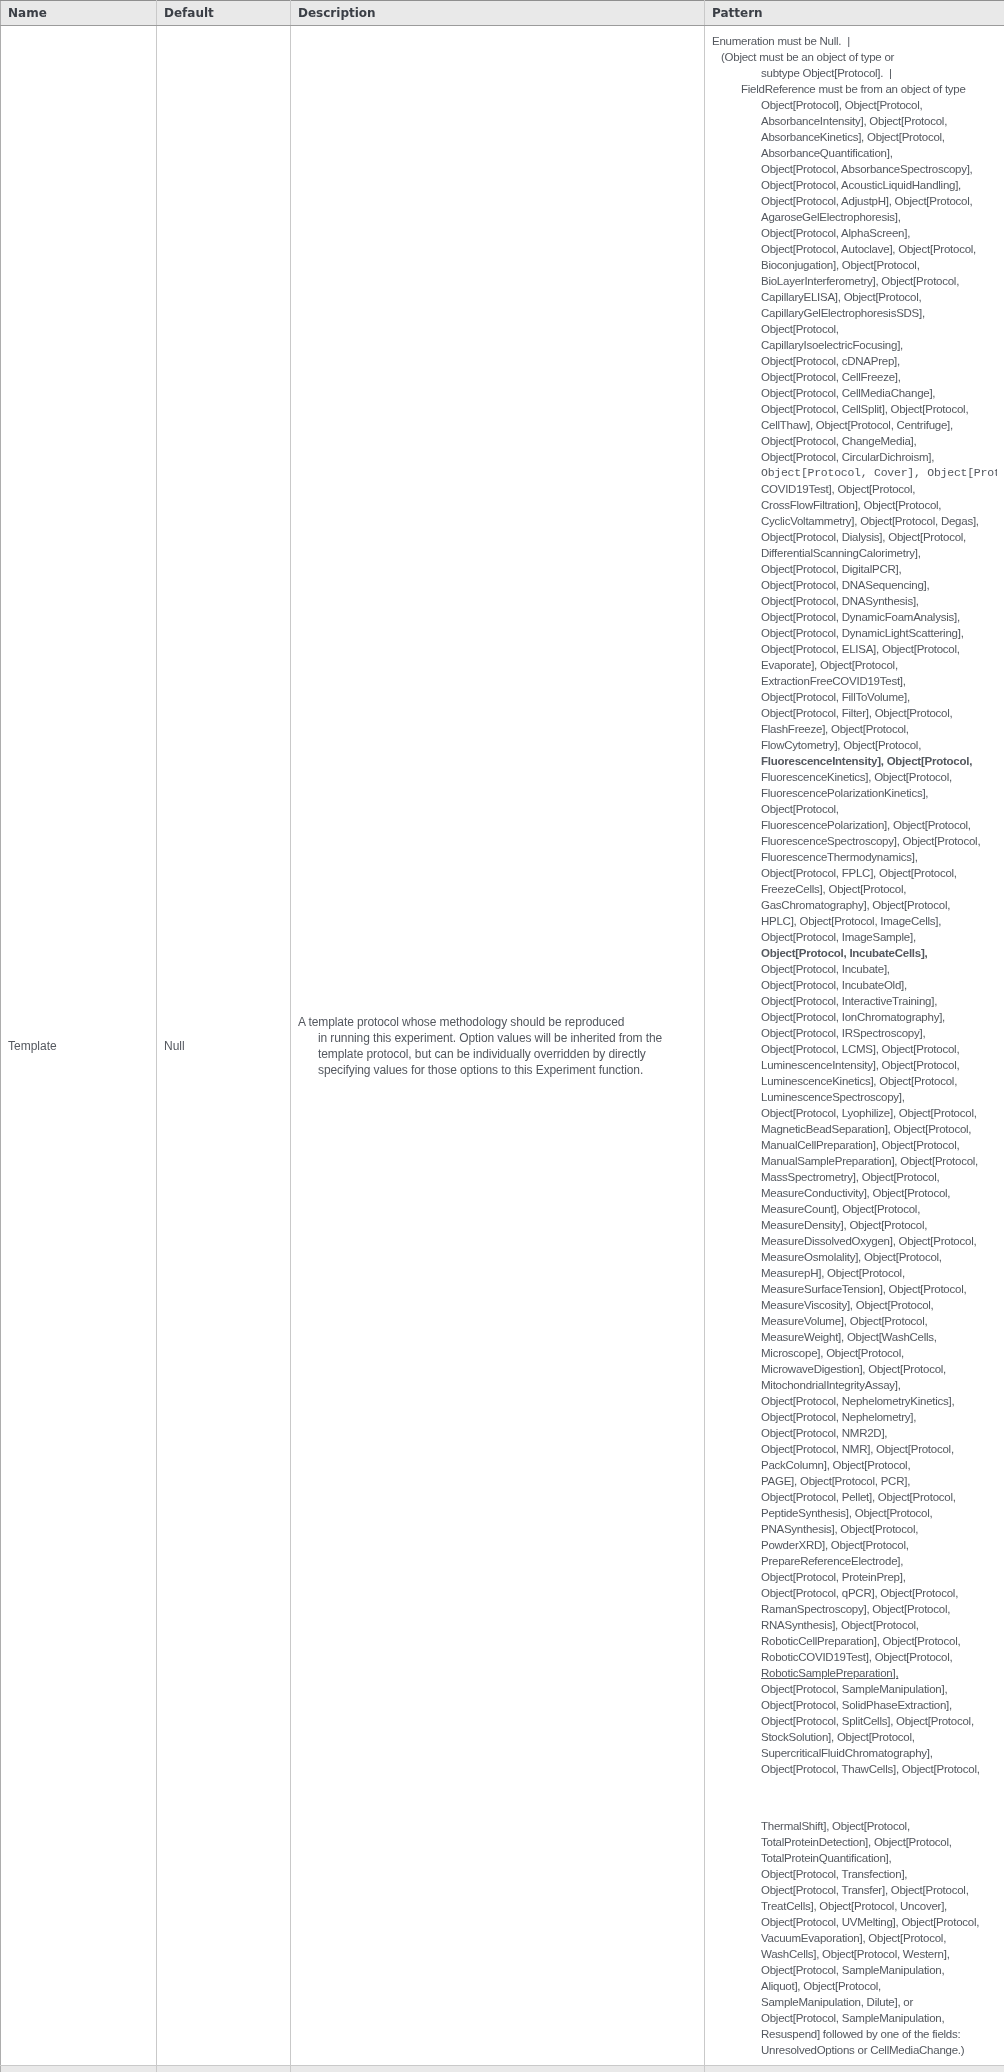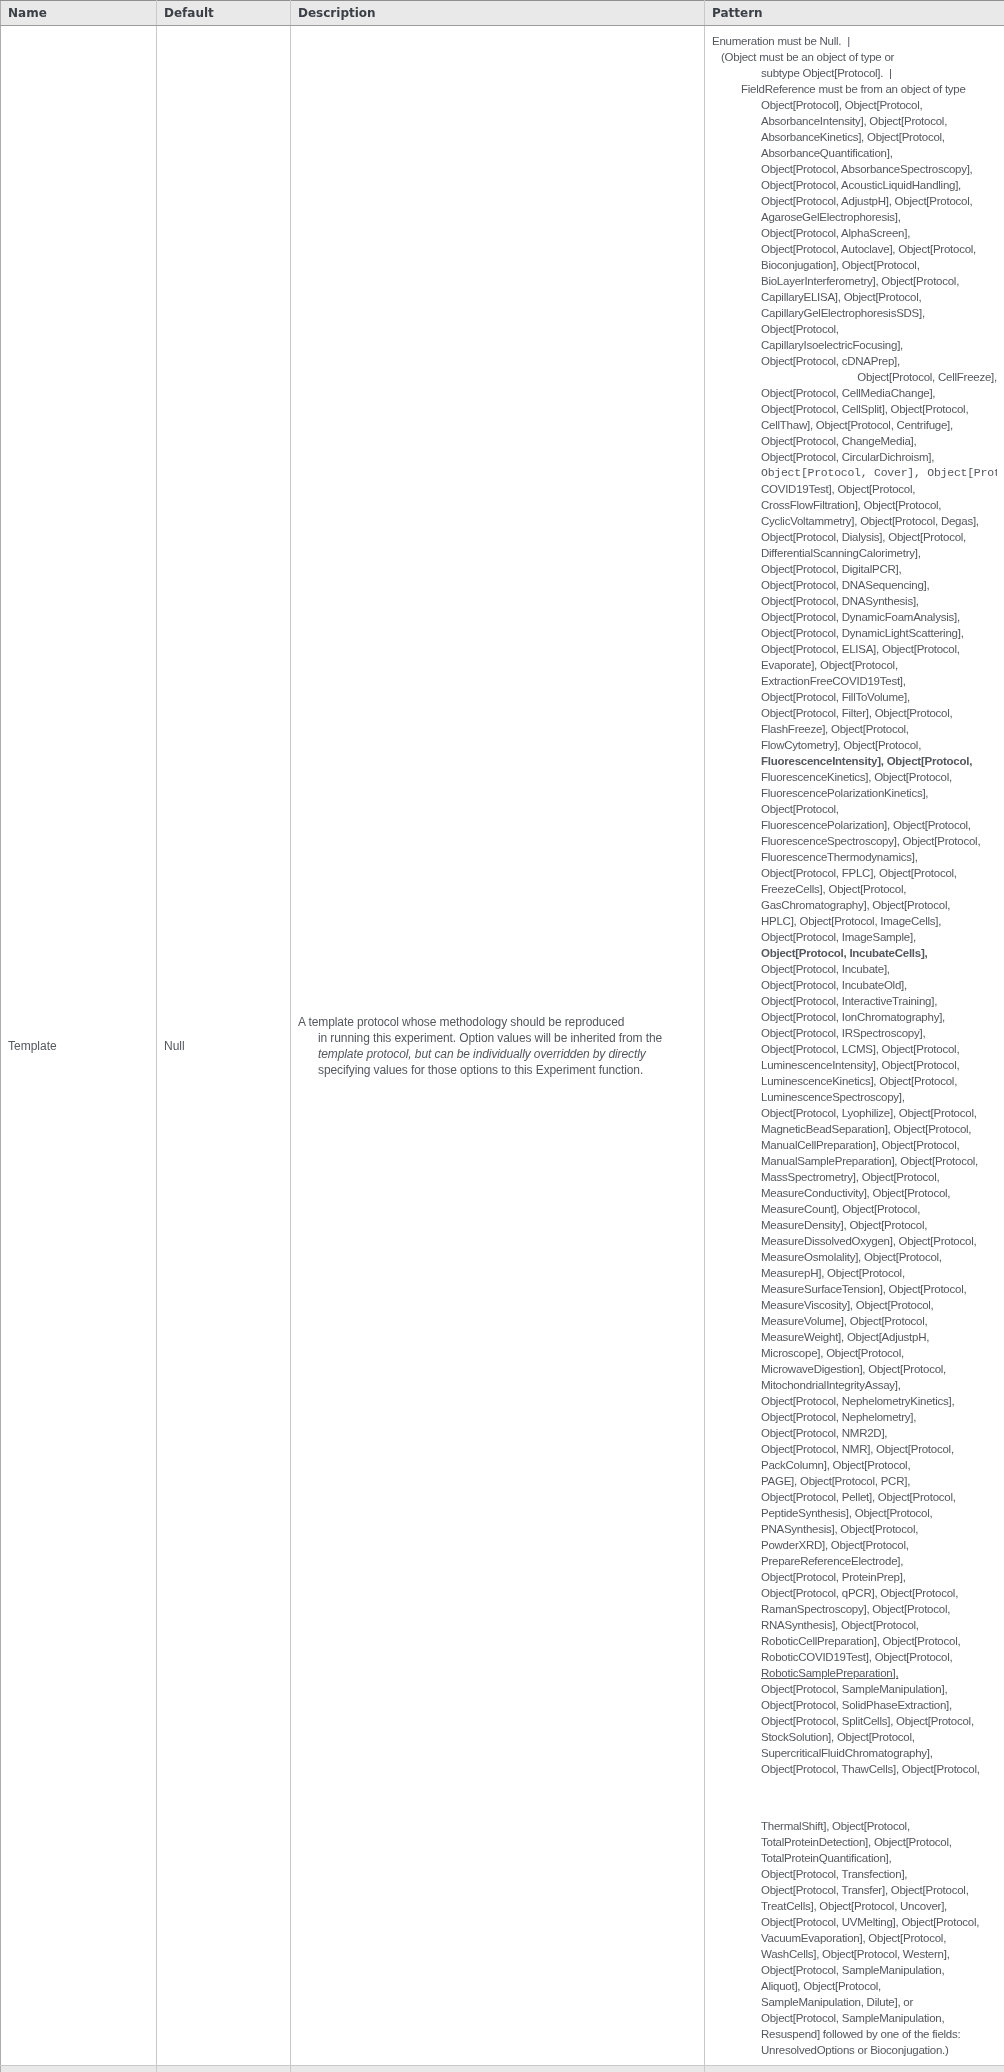--- a/index.html
+++ b/index.html
@@ -91,21 +91,21 @@
       <th>Pattern</th>
     </tr>
   </thead>
   <tbody>
     <tr>
       <td class="cell-name">Template</td>
       <td class="cell-default">Null</td>
       <td class="cell-desc">
           <div class="line" style="padding-left: 0px;">A template protocol whose methodology should be reproduced</div>
           <div class="line" style="padding-left: 20px;">in running this experiment. Option values will be inherited from the</div>
-          <div class="line" style="padding-left: 20px; font-style: italic;">template protocol, but can be individually overridden by directly</div>
+          <div class="line" style="padding-left: 20px;">template protocol, but can be individually overridden by directly</div>
           <div class="line" style="padding-left: 20px;">specifying values for those options to this Experiment function.</div>
         </td>
       <td class="cell-pattern">
           <div class="line" style="padding-left: 0px;">Enumeration must be Null.  |</div>
           <div class="line" style="padding-left: 9px;">(Object must be an object of type or</div>
           <div class="line" style="padding-left: 49px;">subtype Object[Protocol].  |</div>
           <div class="line" style="padding-left: 29px;">FieldReference must be from an object of type</div>
           <div class="line" style="padding-left: 49px;">Object[Protocol], Object[Protocol,</div>
           <div class="line" style="padding-left: 49px;">AbsorbanceIntensity], Object[Protocol,</div>
           <div class="line" style="padding-left: 49px;">AbsorbanceKinetics], Object[Protocol,</div>
@@ -116,21 +116,21 @@
           <div class="line" style="padding-left: 49px;">AgaroseGelElectrophoresis],</div>
           <div class="line" style="padding-left: 49px;">Object[Protocol, AlphaScreen],</div>
           <div class="line" style="padding-left: 49px;">Object[Protocol, Autoclave], Object[Protocol,</div>
           <div class="line" style="padding-left: 49px;">Bioconjugation], Object[Protocol,</div>
           <div class="line" style="padding-left: 49px;">BioLayerInterferometry], Object[Protocol,</div>
           <div class="line" style="padding-left: 49px;">CapillaryELISA], Object[Protocol,</div>
           <div class="line" style="padding-left: 49px;">CapillaryGelElectrophoresisSDS],</div>
           <div class="line" style="padding-left: 49px;">Object[Protocol,</div>
           <div class="line" style="padding-left: 49px;">CapillaryIsoelectricFocusing],</div>
           <div class="line" style="padding-left: 49px;">Object[Protocol, cDNAPrep],</div>
-          <div class="line" style="padding-left: 49px; text-align: right;">Object[Protocol, CellFreeze],</div>
+          <div class="line" style="padding-left: 49px;">Object[Protocol, CellFreeze],</div>
           <div class="line" style="padding-left: 49px;">Object[Protocol, CellMediaChange],</div>
           <div class="line" style="padding-left: 49px;">Object[Protocol, CellSplit], Object[Protocol,</div>
           <div class="line" style="padding-left: 49px;">CellThaw], Object[Protocol, Centrifuge],</div>
           <div class="line" style="padding-left: 49px;">Object[Protocol, ChangeMedia],</div>
           <div class="line" style="padding-left: 49px;">Object[Protocol, CircularDichroism],</div>
           <div class="line" style="padding-left: 49px; font-family: Liberation Mono, monospace;">Object[Protocol, Cover], Object[Protocol,</div>
           <div class="line" style="padding-left: 49px;">COVID19Test], Object[Protocol,</div>
           <div class="line" style="padding-left: 49px;">CrossFlowFiltration], Object[Protocol,</div>
           <div class="line" style="padding-left: 49px;">CyclicVoltammetry], Object[Protocol, Degas],</div>
           <div class="line" style="padding-left: 49px;">Object[Protocol, Dialysis], Object[Protocol,</div>
@@ -176,21 +176,21 @@
           <div class="line" style="padding-left: 49px;">MassSpectrometry], Object[Protocol,</div>
           <div class="line" style="padding-left: 49px;">MeasureConductivity], Object[Protocol,</div>
           <div class="line" style="padding-left: 49px;">MeasureCount], Object[Protocol,</div>
           <div class="line" style="padding-left: 49px;">MeasureDensity], Object[Protocol,</div>
           <div class="line" style="padding-left: 49px;">MeasureDissolvedOxygen], Object[Protocol,</div>
           <div class="line" style="padding-left: 49px;">MeasureOsmolality], Object[Protocol,</div>
           <div class="line" style="padding-left: 49px;">MeasurepH], Object[Protocol,</div>
           <div class="line" style="padding-left: 49px;">MeasureSurfaceTension], Object[Protocol,</div>
           <div class="line" style="padding-left: 49px;">MeasureViscosity], Object[Protocol,</div>
           <div class="line" style="padding-left: 49px;">MeasureVolume], Object[Protocol,</div>
-          <div class="line" style="padding-left: 49px;">MeasureWeight], Object[AdjustpH,</div>
+          <div class="line" style="padding-left: 49px;">MeasureWeight], Object[WashCells,</div>
           <div class="line" style="padding-left: 49px;">Microscope], Object[Protocol,</div>
           <div class="line" style="padding-left: 49px;">MicrowaveDigestion], Object[Protocol,</div>
           <div class="line" style="padding-left: 49px;">MitochondrialIntegrityAssay],</div>
           <div class="line" style="padding-left: 49px;">Object[Protocol, NephelometryKinetics],</div>
           <div class="line" style="padding-left: 49px;">Object[Protocol, Nephelometry],</div>
           <div class="line" style="padding-left: 49px;">Object[Protocol, NMR2D],</div>
           <div class="line" style="padding-left: 49px;">Object[Protocol, NMR], Object[Protocol,</div>
           <div class="line" style="padding-left: 49px;">PackColumn], Object[Protocol,</div>
           <div class="line" style="padding-left: 49px;">PAGE], Object[Protocol, PCR],</div>
           <div class="line" style="padding-left: 49px;">Object[Protocol, Pellet], Object[Protocol,</div>
@@ -218,21 +218,21 @@
           <div class="line" style="padding-left: 49px;">Object[Protocol, Transfer], Object[Protocol,</div>
           <div class="line" style="padding-left: 49px;">TreatCells], Object[Protocol, Uncover],</div>
           <div class="line" style="padding-left: 49px;">Object[Protocol, UVMelting], Object[Protocol,</div>
           <div class="line" style="padding-left: 49px;">VacuumEvaporation], Object[Protocol,</div>
           <div class="line" style="padding-left: 49px;">WashCells], Object[Protocol, Western],</div>
           <div class="line" style="padding-left: 49px;">Object[Protocol, SampleManipulation,</div>
           <div class="line" style="padding-left: 49px;">Aliquot], Object[Protocol,</div>
           <div class="line" style="padding-left: 49px;">SampleManipulation, Dilute], or</div>
           <div class="line" style="padding-left: 49px;">Object[Protocol, SampleManipulation,</div>
           <div class="line" style="padding-left: 49px;">Resuspend] followed by one of the fields:</div>
-          <div class="line" style="padding-left: 49px;">UnresolvedOptions or Bioconjugation.)</div>
+          <div class="line" style="padding-left: 49px;">UnresolvedOptions or CellMediaChange.)</div>
         </td>
     </tr>
     <tr class="row-alt">
       <td class="cell-name">Name</td>
       <td class="cell-default">Null</td>
       <td class="cell-desc">
           <div class="line" style="padding-left: 0px;">A object name which should be used to refer to the</div>
           <div class="line" style="padding-left: 20px;">output object in lieu of an automatically generated ID number.</div>
         </td>
       <td class="cell-pattern">

